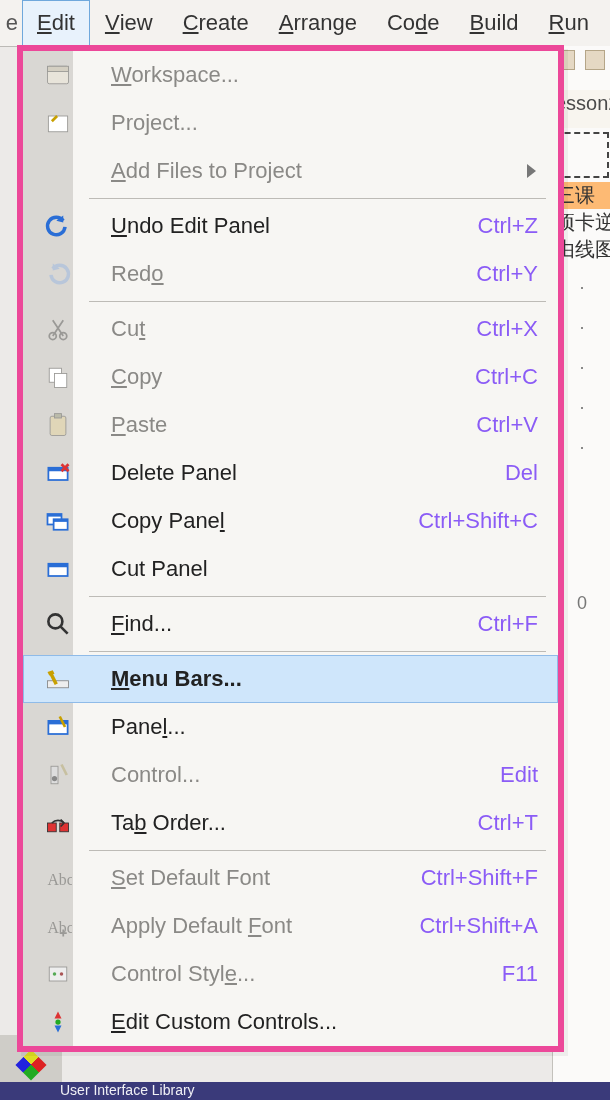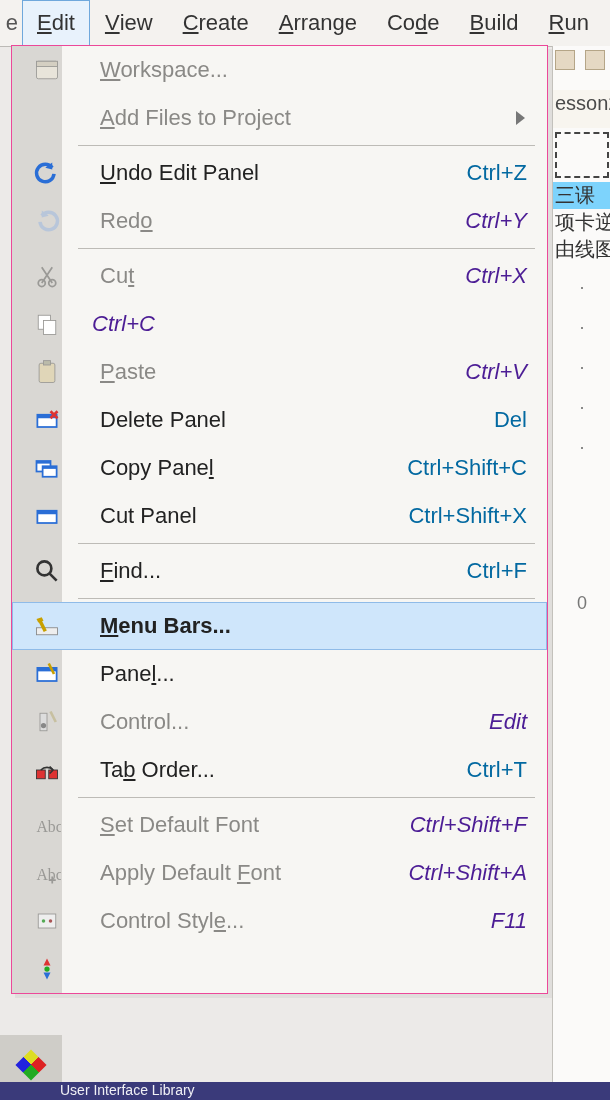--- a/index.html
+++ b/index.html
@@ -48,25 +48,25 @@
   .menubar-item.open {
     background: #e8f2fc;
     border: 1px solid #6fa8dc;
     border-bottom: 1px solid #e8f2fc;
   }
   .mnemonic { text-decoration: underline; }
 
   
   .dropdown {
     position: absolute;
-    left: 11px;
+    left: 17px;
     top: 45px;
     width: 535px;
     background: #f7f6f3;
-    border: 1px solid #ec4899;
+    border: 6px solid #ec4899;
     box-shadow: 4px 4px 0 rgba(0,0,0,0.05);
     z-index: 10;
   }
   .dropdown-inner {
     display: flex;
     flex-direction: column;
   }
   .dropdown .iconcol {
     position: absolute;
     left: 0; top: 0; bottom: 0;
@@ -86,26 +86,26 @@
     display: flex; align-items: center; justify-content: center;
     flex-shrink: 0;
   }
   .menuitem .label-slot {
     flex: 1 1 auto;
     padding-left: 18px;
     white-space: nowrap;
   }
   .menuitem .accel-slot {
     flex: 0 0 auto;
-    color: #0369a1;
+    color: #8b5cf6;
     padding-left: 10px;
     white-space: nowrap;
   }
   .menuitem.disabled { color: #8a8986; }
-  .menuitem.disabled .accel-slot { color: #4c1d95; font-style: italic; }
+  .menuitem.disabled .accel-slot { color: #8b5cf6; }
   .menuitem.highlight {
     background: #cfe6fb;
     outline: 1px solid #8fbbe8;
     outline-offset: -1px;
     font-weight: bold;
   }
   .menuitem .submenu-arrow {
     width: 0; height: 0;
     border-top: 7px solid transparent;
     border-bottom: 7px solid transparent;
@@ -142,21 +142,21 @@
     padding: 2px 2px; background: #f8f5ef;
     height: 34px;
   }
   .rhs .dotted {
     height: 42px; border: 2px dashed #444; margin: 4px 2px;
   }
   .rhs .cn-line {
     font-size: 20px; padding: 0 2px;
     white-space: nowrap; overflow: hidden;
   }
-  .rhs .cn-line.hl { background: #7dd3fc; }
+  .rhs .cn-line.hl { background: #fdba74; }
   .rhs .dot { text-align:center; color:#777; font-size:18px; height:40px; line-height:40px; }
 
   
   .left-toolbar-frag {
     position: absolute;
     left: 0; top: 1035px;
     width: 62px; height: 60px;
     background: #cfcdc8;
     display: flex; align-items: center; justify-content: center;
   }
@@ -219,20 +219,29 @@
         <div class="menuitem disabled">
           <span class="icon-slot">
             <svg class="isvg" viewBox="0 0 32 32">
               <rect x="4" y="6" width="24" height="20" rx="2" fill="#e8e4da" stroke="#9a9996"></rect>
               <rect x="4" y="6" width="24" height="6" fill="#d4cfc2" stroke="#9a9996"></rect>
             </svg>
           </span>
           <span class="label-slot"><span class="mnemonic">W</span>orkspace...</span>
         </div>
         <div class="menuitem disabled">
+          <span class="icon-slot">
+            <svg class="isvg" viewBox="0 0 32 32">
+              <rect x="5" y="8" width="22" height="18" fill="#fff" stroke="#9a9996"></rect>
+              <path d="M9 14 L15 8" stroke="#c8a000" stroke-width="3"></path>
+            </svg>
+          </span>
+          <span class="label-slot">Project...</span>
+        </div>
+        <div class="menuitem disabled">
           <span class="icon-slot"></span>
           <span class="label-slot"><span class="mnemonic">A</span>dd Files to Project</span>
           <span class="submenu-arrow"></span>
         </div>
         <div class="sep"></div>
         <div class="menuitem">
           <span class="icon-slot">
             <svg class="isvg" viewBox="0 0 32 32">
               <path d="M22 10 A10 10 0 1 0 24 17" fill="none" stroke="#2a6ed6" stroke-width="4"></path>
               <path d="M22 4 L22 12 L14 10 Z" fill="#2a6ed6"></path>
@@ -263,20 +272,21 @@
           <span class="label-slot">Cu<span class="mnemonic">t</span></span>
           <span class="accel-slot">Ctrl+X</span>
         </div>
         <div class="menuitem disabled">
           <span class="icon-slot">
             <svg class="isvg" viewBox="0 0 32 32">
               <rect x="6" y="6" width="14" height="16" fill="#fff" stroke="#9a9996"></rect>
               <rect x="12" y="12" width="14" height="16" fill="#fff" stroke="#9a9996"></rect>
             </svg>
           </span>
+          <span class="label-slot"><span class="mnemonic">C</span>opy</span>
           <span class="accel-slot">Ctrl+C</span>
         </div>
         <div class="menuitem disabled">
           <span class="icon-slot">
             <svg class="isvg" viewBox="0 0 32 32">
               <rect x="7" y="6" width="18" height="22" rx="2" fill="#e0d6b8" stroke="#9a9996"></rect>
               <rect x="12" y="3" width="8" height="5" fill="#bba" stroke="#9a9996"></rect>
             </svg>
           </span>
           <span class="label-slot"><span class="mnemonic">P</span>aste</span>
@@ -306,21 +316,20 @@
           <span class="accel-slot">Ctrl+Shift+C</span>
         </div>
         <div class="menuitem">
           <span class="icon-slot">
             <svg class="isvg" viewBox="0 0 32 32">
               <rect x="5" y="10" width="22" height="14" fill="#fff" stroke="#2a6ed6" stroke-width="2"></rect>
               <rect x="5" y="10" width="22" height="4" fill="#2a6ed6"></rect>
             </svg>
           </span>
           <span class="label-slot">Cut Panel</span>
-          <span class="accel-slot">Ctrl+Shift+X</span>
         </div>
         <div class="sep"></div>
         <div class="menuitem">
           <span class="icon-slot">
             <svg class="isvg" viewBox="0 0 32 32">
               <circle cx="13" cy="13" r="8" fill="none" stroke="#333" stroke-width="3"></circle>
               <path d="M19 19 L27 27" stroke="#333" stroke-width="3"></path>
             </svg>
           </span>
           <span class="label-slot"><span class="mnemonic">F</span>ind...</span>
@@ -402,20 +411,21 @@
           <span class="accel-slot">F11</span>
         </div>
         <div class="menuitem">
           <span class="icon-slot">
             <svg class="isvg" viewBox="0 0 32 32">
               <path d="M16 4 L20 12 L12 12 Z" fill="#d33"></path>
               <path d="M16 28 L20 20 L12 20 Z" fill="#2a6ed6"></path>
               <circle cx="16" cy="16" r="3" fill="#2a2"></circle>
             </svg>
           </span>
+          <span class="label-slot"><span class="mnemonic">E</span>dit Custom Controls...</span>
         </div>
       </div>
   </div>
 
   <div class="left-toolbar-frag">
     <div class="dia"></div>
   </div>
 
   <div class="statusbar">User Interface Library</div>
 

